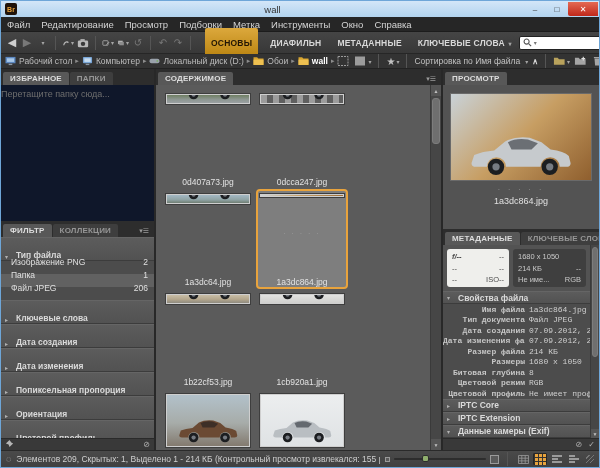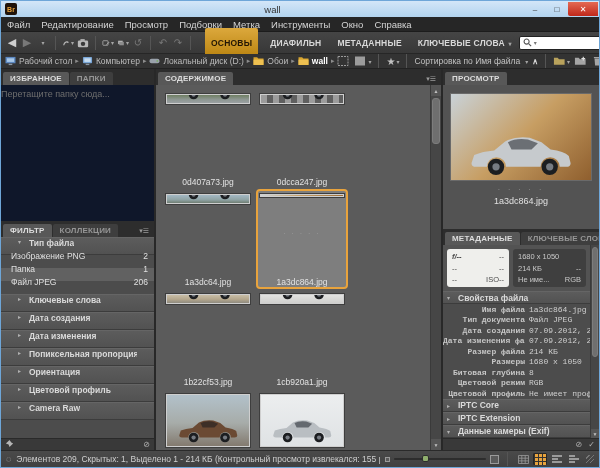--- a/index.html
+++ b/index.html
@@ -45,21 +45,21 @@
   .ptab{font-size:8px;font-weight:bold;letter-spacing:.2px;color:#969696;background:#3e3e3e;padding:2px 7px 2px 7px;border-radius:2px 2px 0 0;white-space:nowrap;}
   .ptab.active{background:#585858;color:#ddd;}
   .pmenu{margin-left:auto;color:#9a9a9a;font-size:7px;padding:0 3px 2px 0;}
   
   .fav-panel{height:152px;flex:0 0 auto;display:flex;flex-direction:column;}
   .fav-body{flex:1;background:#0f172a;padding:4px 0;}
   .hint{color:#6e6e6e;font-size:9px;}
   
   .filter-panel{flex:1;display:flex;flex-direction:column;min-height:0;}
   .filter-body{flex:1;background:#4c4c4c;overflow:hidden;position:relative;}
-  .fgroup-h{height:18px;display:flex;align-items:flex-start;background:linear-gradient(#5c5c5c,#525252);border-top:1px solid #656565;border-bottom:1px solid #3c3c3c;padding:0 17px;gap:4px;}
+  .fgroup-h{height:24px;display:flex;align-items:flex-end;background:linear-gradient(#5c5c5c,#525252);border-top:1px solid #656565;border-bottom:1px solid #3c3c3c;padding:0 4px;gap:4px;}
   .fgroup-h .tri{font-size:6px;color:#b0b0b0;width:7px;}
   .fgroup-h .lbl{font-size:8.5px;font-weight:bold;color:#dadada;white-space:nowrap;overflow:hidden;}
   .fitem{height:13px;display:flex;align-items:center;padding:0 6px 12px 10px;font-size:8.5px;color:#e0e0e0;}
   .fitem.hl{background:#616161;}
   .fitem .cnt{margin-left:auto;}
   .mini-bar{height:12px;background:#393939;border-top:1px solid #2a2a2a;display:flex;align-items:center;padding:0 4px;flex:0 0 auto;color:#aaa;}
   .mini-bar .right{margin-left:auto;display:flex;gap:4px;align-items:center;}
   .mini-ic{font-size:8px;line-height:1;color:#b5b5b5;}
   
   .content-wrap{flex:1;display:flex;min-height:0;background:#5b5b5b;}

